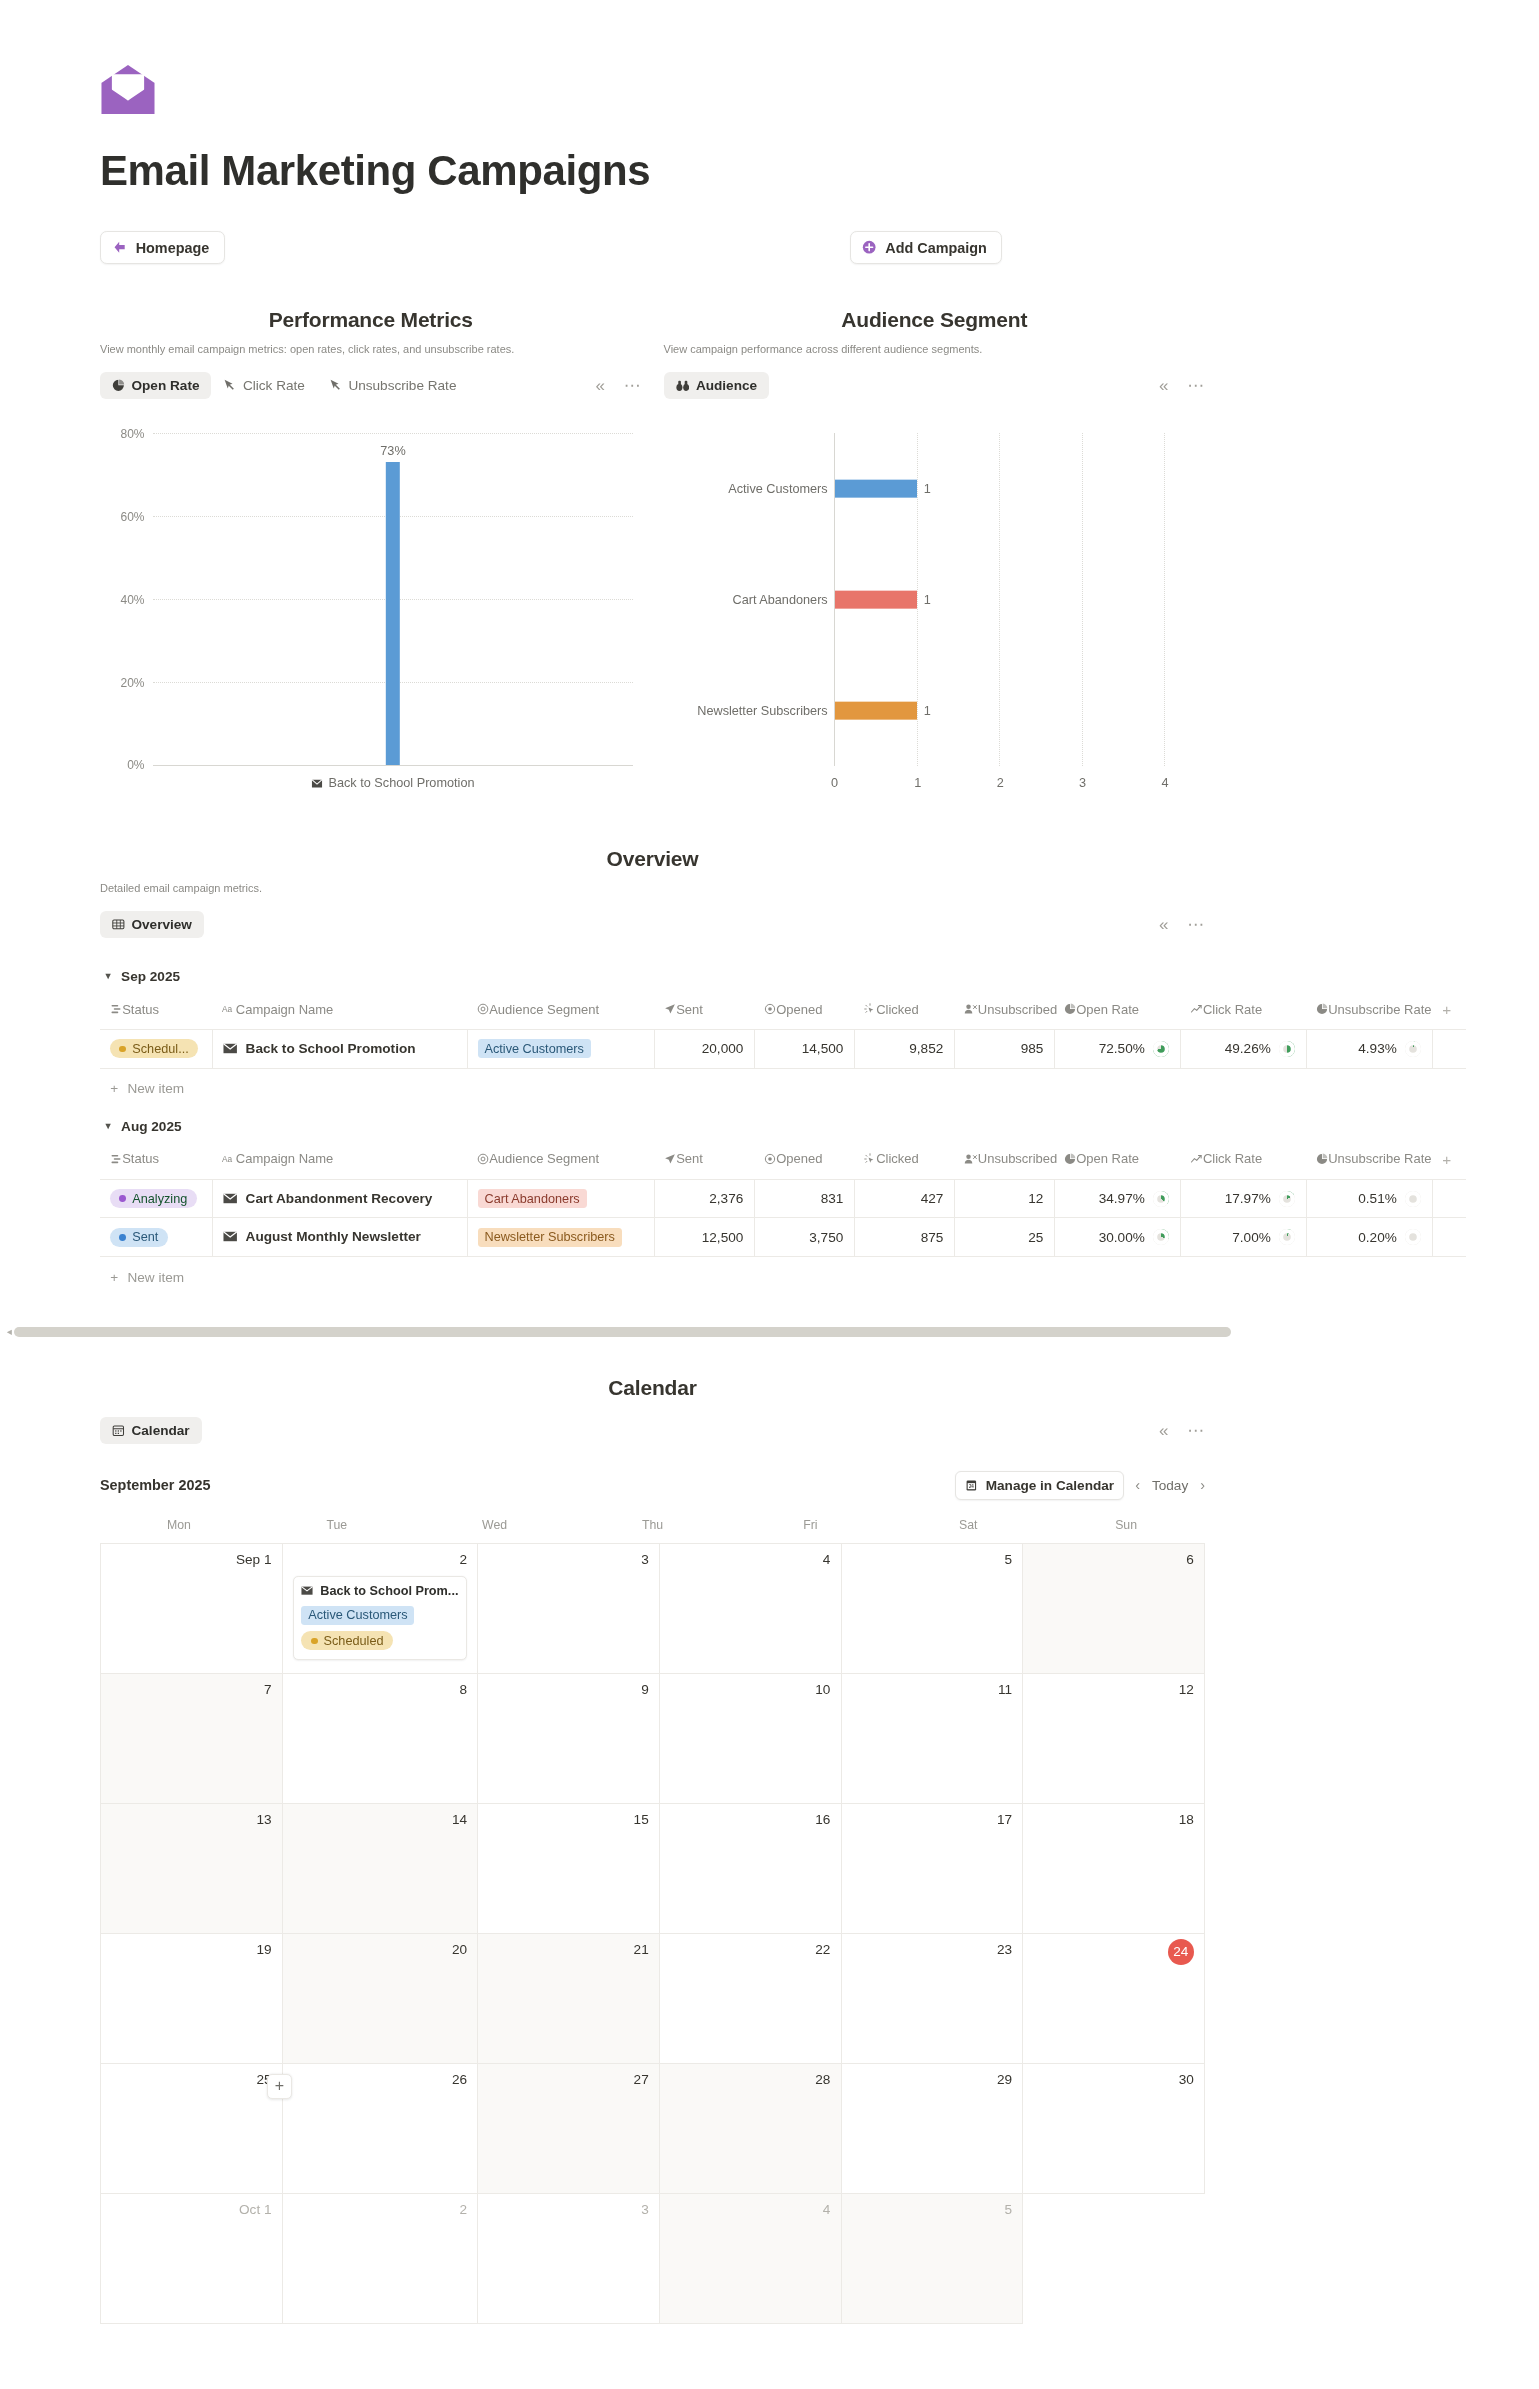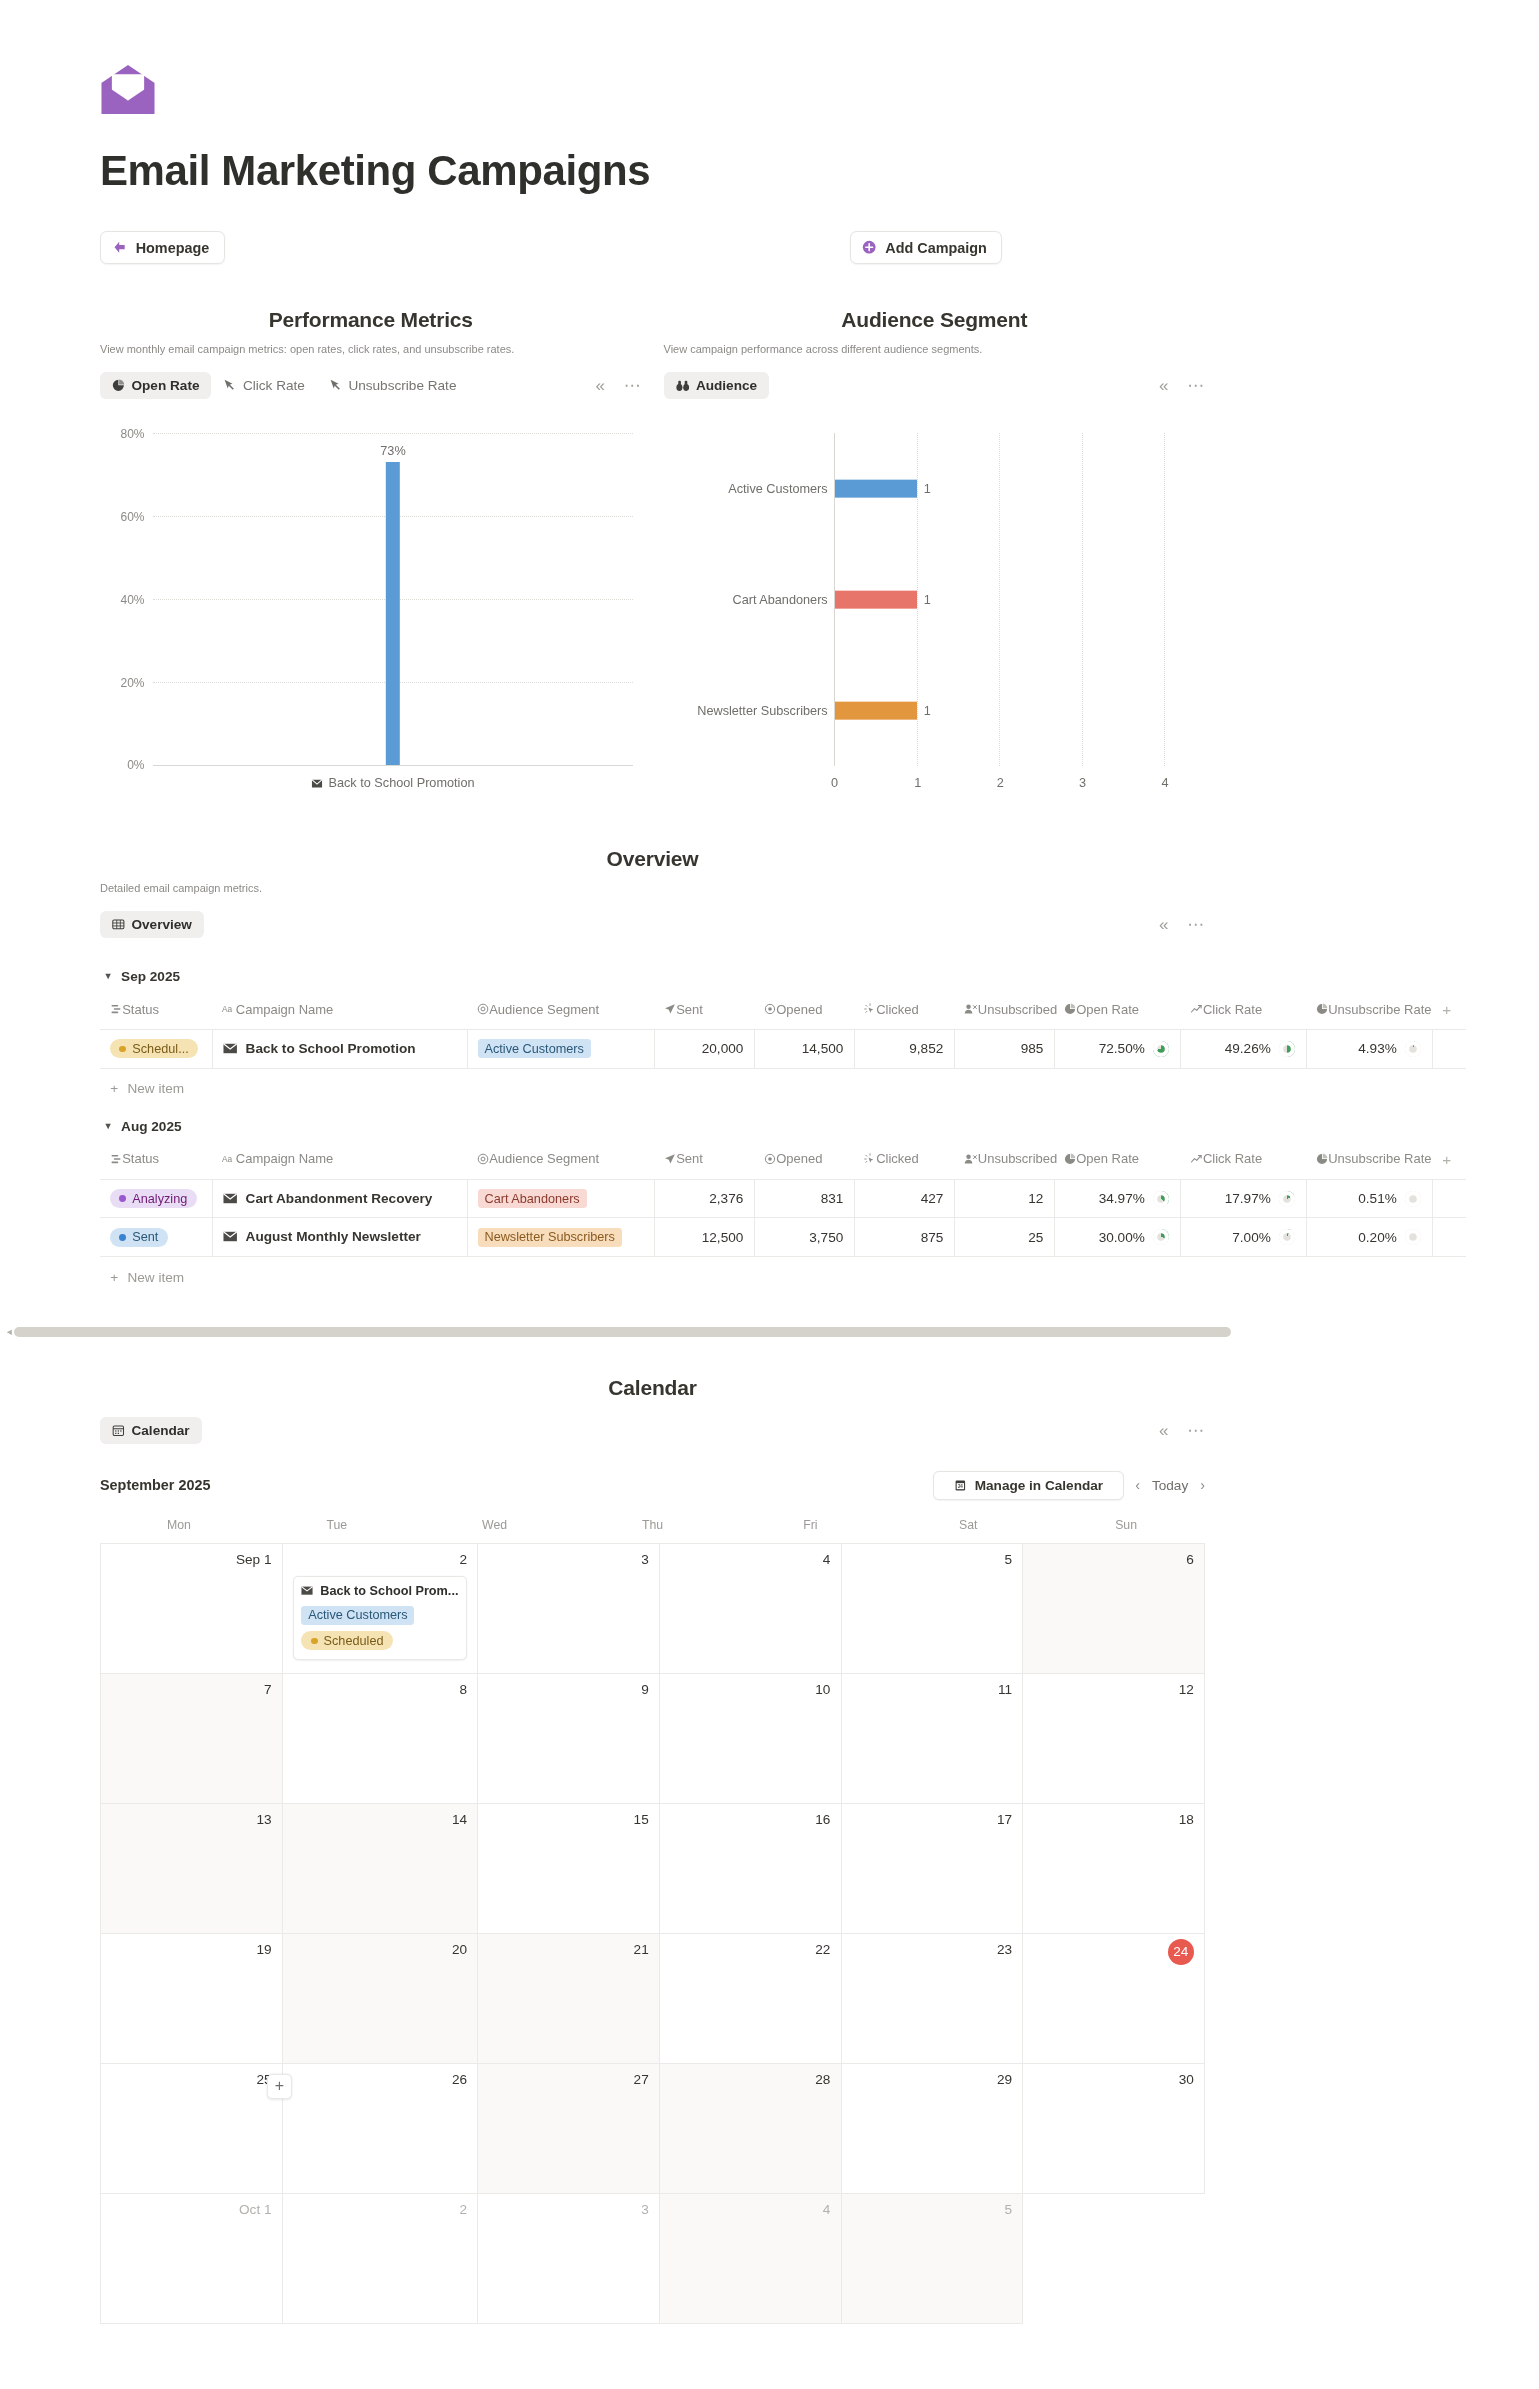--- a/index.html
+++ b/index.html
@@ -177,21 +177,21 @@
   
   .calendar { margin-top: 37px; padding: 0 34px 0 100px; }
   .cal-toolbar {
     display: flex; align-items: center; margin-top: 27px;
   }
   .cal-month { font-size: 14.4px; font-weight: 600; color: #37352f; }
   .cal-tools { margin-left: auto; display: flex; align-items: center; gap: 11px; }
   .cal-managebtn {
     display: inline-flex; align-items: center; gap: 7.6px;
     border: 0.8px solid #e6e5e2; border-radius: 6px; background: #fff;
-    padding: 6px 20px; font-size: 13.6px; font-weight: 600; color: #37352f;
+    padding: 6px 9px; font-size: 13.6px; font-weight: 600; color: #37352f;
     box-shadow: 0 0.8px 1.7px rgba(15,15,15,.05);
   }
   .cal-nav { display: flex; align-items: center; gap: 12px; font-size: 13.6px; color: #6f6e69; }
   .cal-nav .chev { color: #8b8a85; font-size: 14.4px; }
 
   .cal-dow {
     display: grid; grid-template-columns: repeat(7, 1fr);
     margin-top: 18.7px;
   }
   .cal-dow div {
@@ -685,21 +685,21 @@
                       <path d="M9 0.8 A7.2 7.2 0 0 1 15.2 7 L9 7 Z" fill="#8b8a85" opacity="0.55"></path>
                     </svg>
                   </span>
                   <span>Unsubscribe Rate</span>
                 </span></th>
               <th style="color:#b3b1ab;font-size:15.3px;">+</th>
             </tr>
           </thead>
           <tbody>
             <tr>
-              <td><span class="pill" style="background:#e8ddf5;color:#701a75;">
+              <td><span class="pill" style="background:#e8ddf5;color:#14532d;">
                   <span class="dot" style="background:#9b59d0;"></span>
                   <span>Analyzing</span>
                 </span></td>
               <td><span class="cellname">
                   <span>
                     <svg width="14.4" height="11" viewBox="0 0 18 13">
                       <path d="M0.6 0.6 H17.4 V12.4 H0.6 Z" fill="#4b4a46"></path>
                       <path d="M0.6 0.6 L9 7 L17.4 0.6" fill="none" stroke="#ffffff" stroke-width="1.5"></path>
                     </svg>
                   </span>

